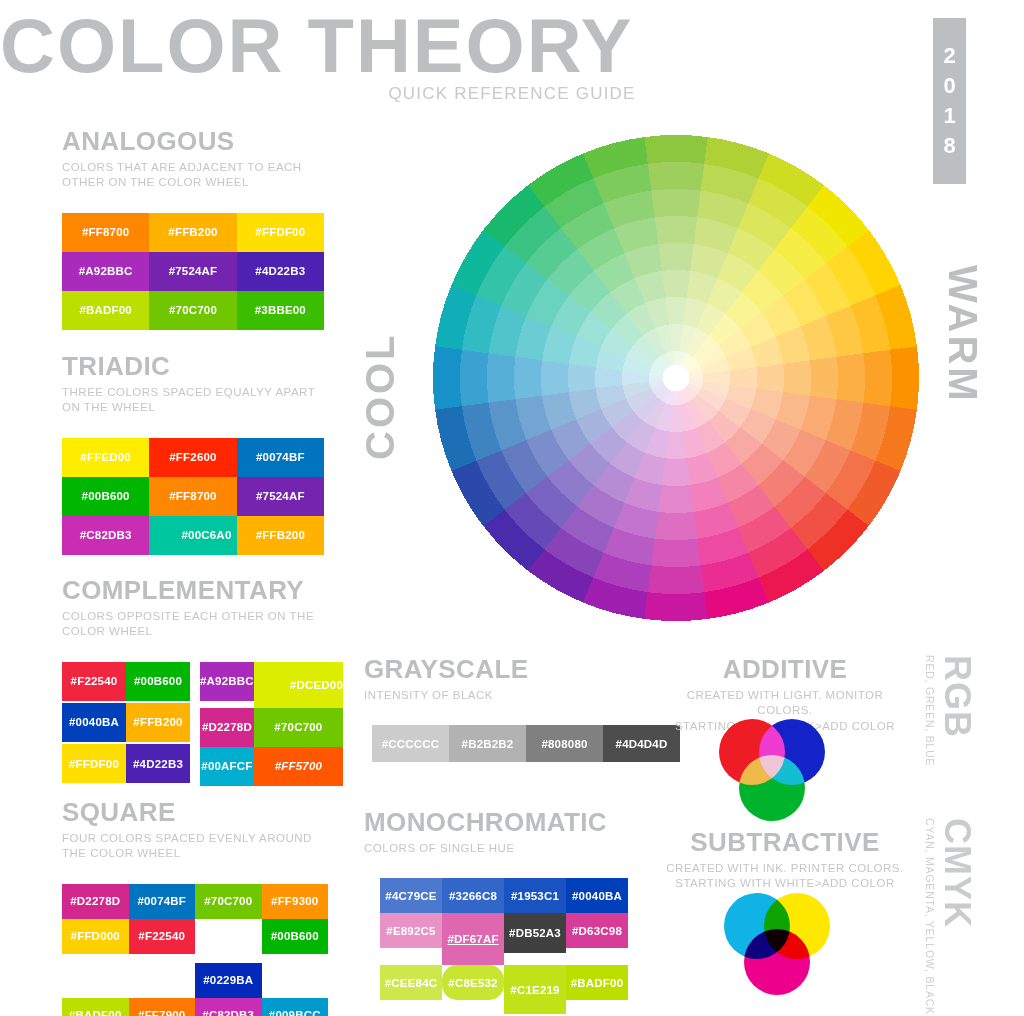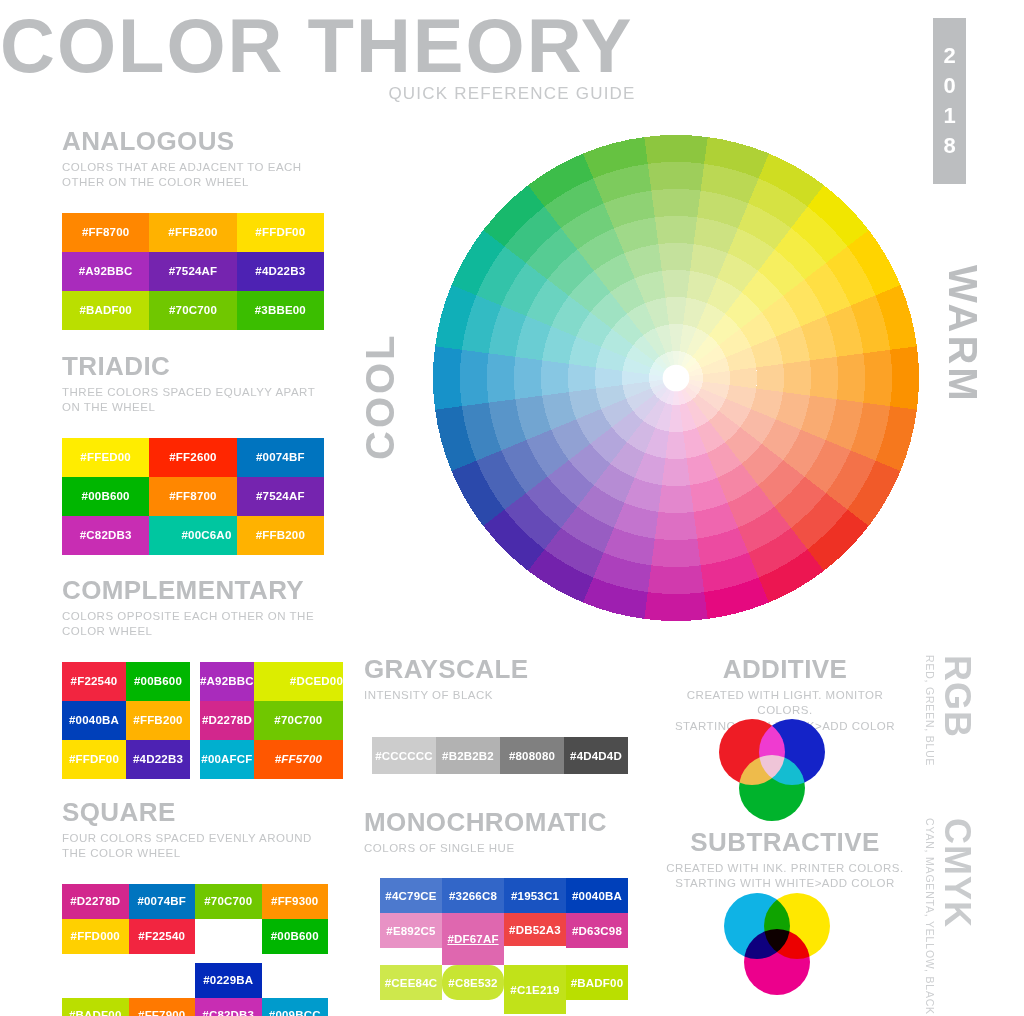--- a/index.html
+++ b/index.html
@@ -412,21 +412,21 @@
             <span>#FFDF00</span>
           </div>
           <div class="swatch" style="background: rgb(77, 34, 179); height: 39px; color: rgb(255, 255, 255);">
             <span>#4D22B3</span>
           </div>
         </div>
       <div class="grid" id="grid-comp-right" style="grid-template-columns:repeat(2,1fr); width:128px;">
           <div class="swatch" style="background: rgb(169, 43, 188); height: 39px; color: rgb(255, 255, 255);">
             <span>#A92BBC</span>
           </div>
-          <div class="swatch" style="background: rgb(220, 237, 0); height: 39px; color: rgb(255, 255, 255); padding-left: 36px;">
+          <div class="swatch" style="background: rgb(220, 237, 0); height: 46px; color: rgb(255, 255, 255); padding-left: 36px;">
             <span>#DCED00</span>
           </div>
           <div class="swatch" style="background: rgb(210, 39, 141); height: 39px; color: rgb(255, 255, 255);">
             <span>#D2278D</span>
           </div>
           <div class="swatch" style="background: rgb(112, 199, 0); height: 39px; color: rgb(255, 255, 255);">
             <span>#70C700</span>
           </div>
           <div class="swatch" style="background: rgb(0, 175, 207); height: 39px; color: rgb(255, 255, 255);">
             <span>#00AFCF</span>
@@ -478,21 +478,21 @@
         </div>
         <div class="swatch" style="background: rgb(0, 155, 204); height: 35px; color: rgb(255, 255, 255);">
           <span>#009BCC</span>
         </div>
       </div>
   </div>
 
   <div class="block" style="left:364px; top:655px; width:280px;">
     <div class="sec-title">GRAYSCALE</div>
     <div class="sec-desc">INTENSITY OF BLACK</div>
-    <div class="grid" id="grid-grayscale" style="margin-top:34px; margin-left:8px; grid-template-columns:repeat(4,1fr); width:256px;">
+    <div class="grid" id="grid-grayscale" style="margin-top:22px; margin-left:8px; grid-template-columns:repeat(4,1fr); width:308px;">
         <div class="swatch" style="background: rgb(204, 204, 204); height: 37px; color: rgb(255, 255, 255);">
           <span>#CCCCCC</span>
         </div>
         <div class="swatch" style="background: rgb(178, 178, 178); height: 37px; color: rgb(255, 255, 255);">
           <span>#B2B2B2</span>
         </div>
         <div class="swatch" style="background: rgb(128, 128, 128); height: 37px; color: rgb(255, 255, 255);">
           <span>#808080</span>
         </div>
         <div class="swatch" style="background: rgb(77, 77, 77); height: 37px; color: rgb(255, 255, 255);">
@@ -516,21 +516,21 @@
         </div>
         <div class="swatch" style="background: rgb(0, 64, 186); height: 35px; color: rgb(255, 255, 255);">
           <span>#0040BA</span>
         </div>
         <div class="swatch" style="background: rgb(232, 146, 197); height: 35px; color: rgb(255, 255, 255);">
           <span>#E892C5</span>
         </div>
         <div class="swatch" style="background: rgb(223, 103, 175); height: 52px; color: rgb(255, 255, 255); text-decoration: underline;">
           <span>#DF67AF</span>
         </div>
-        <div class="swatch" style="background: #ef4444; height: 33px; color: rgb(255, 255, 255);">
+        <div class="swatch" style="background: #404040; height: 40px; color: rgb(255, 255, 255);">
           <span>#DB52A3</span>
         </div>
         <div class="swatch" style="background: rgb(214, 60, 152); height: 35px; color: rgb(255, 255, 255);">
           <span>#D63C98</span>
         </div>
         <div class="swatch" style="background: rgb(206, 232, 76); height: 35px; color: rgb(255, 255, 255);">
           <span>#CEE84C</span>
         </div>
         <div class="swatch" style="background: rgb(200, 229, 50); height: 35px; color: rgb(255, 255, 255); border-radius: 15px;">
           <span>#C8E532</span>

